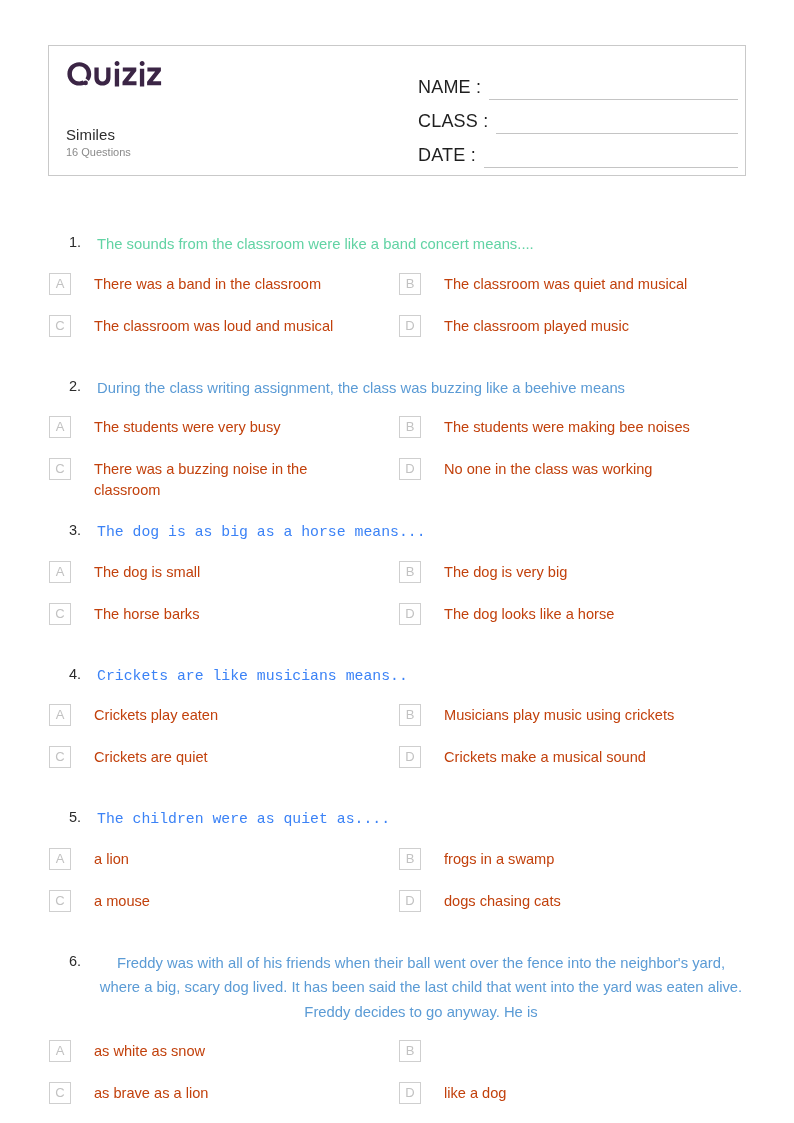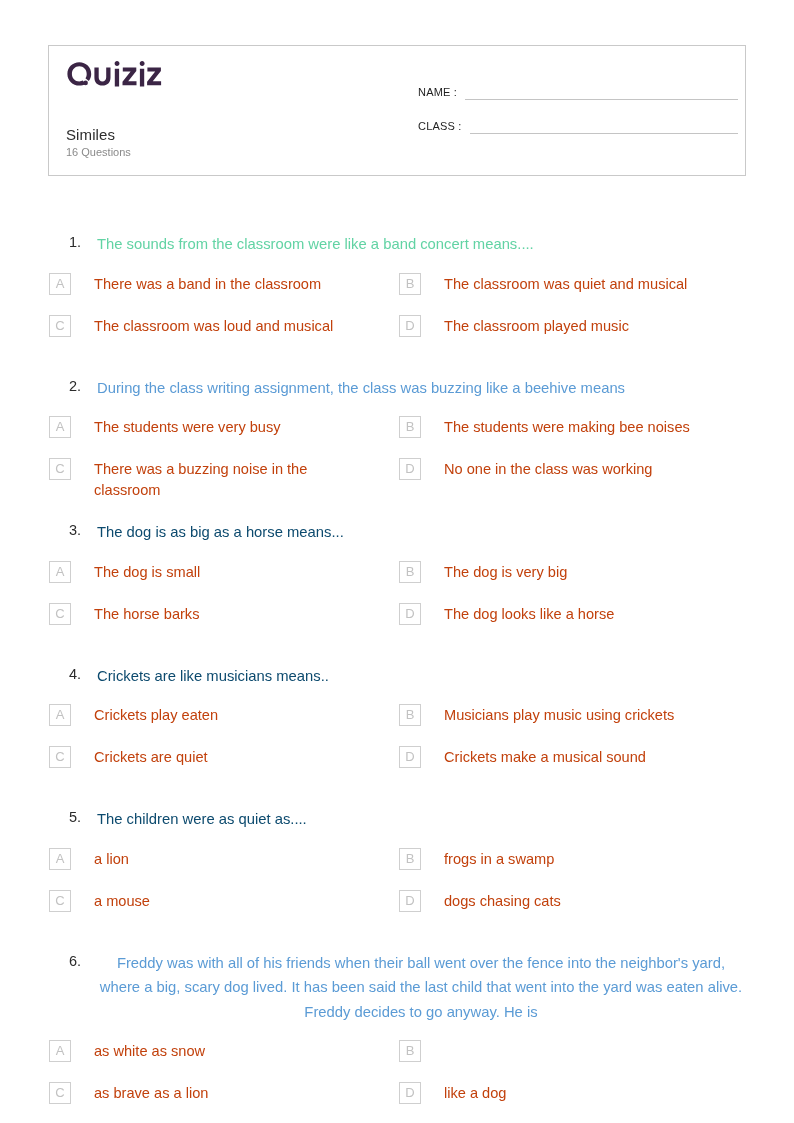--- a/index.html
+++ b/index.html
@@ -75,21 +75,21 @@
     left: 369px;
     top: 20px;
     width: 320px;
   }
   .field-row {
     display: flex;
     align-items: flex-end;
     height: 34px;
   }
   .field-label {
-    font-size: 11px;
+    font-size: 18px;
     color: #1f1f1f;
     white-space: nowrap;
     letter-spacing: 0.2px;
     padding-bottom: 2px;
   }
   .field-line {
     flex: 1;
     border-bottom: 1px solid #c4c4c4;
     height: 22px;
     margin-left: 8px;
@@ -122,21 +122,21 @@
     padding-right: 0;
   }
   .q-text {
     margin-left: 16px;
     font-size: 14.8px;
     line-height: 24.5px;
     max-width: 648px;
   }
   .q-text.c-green { color: #62d3a4; }
   .q-text.c-blue  { color: #5b9bd5; text-align: center; }
-  .q-text.c-dark  { color: #0c4a6e; }
+  .q-text.c-dark  { color: #3b82f6; font-family: Liberation Mono, monospace; }
 
   .options {
     display: flex;
     flex-wrap: wrap;
     width: 700px;
     margin-left: 1px;
   }
   .option {
     display: flex;
     align-items: flex-start;
@@ -193,20 +193,24 @@
 
     <div class="header-right">
       <div class="field-row">
         <span class="field-label">NAME :</span>
         <span class="field-line"></span>
       </div>
       <div class="field-row">
         <span class="field-label">CLASS :</span>
         <span class="field-line"></span>
       </div>
+      <div class="field-row">
+        <span class="field-label">DATE  :</span>
+        <span class="field-line"></span>
+      </div>
     </div>
 
   </div>
 
   <div class="questions" id="questions-root">
       <div class="question-block">
         <div class="q-head">
           <div class="q-num">1.</div>
           <div class="q-text c-green">The sounds from the classroom were like a band concert means....</div>
         </div>

